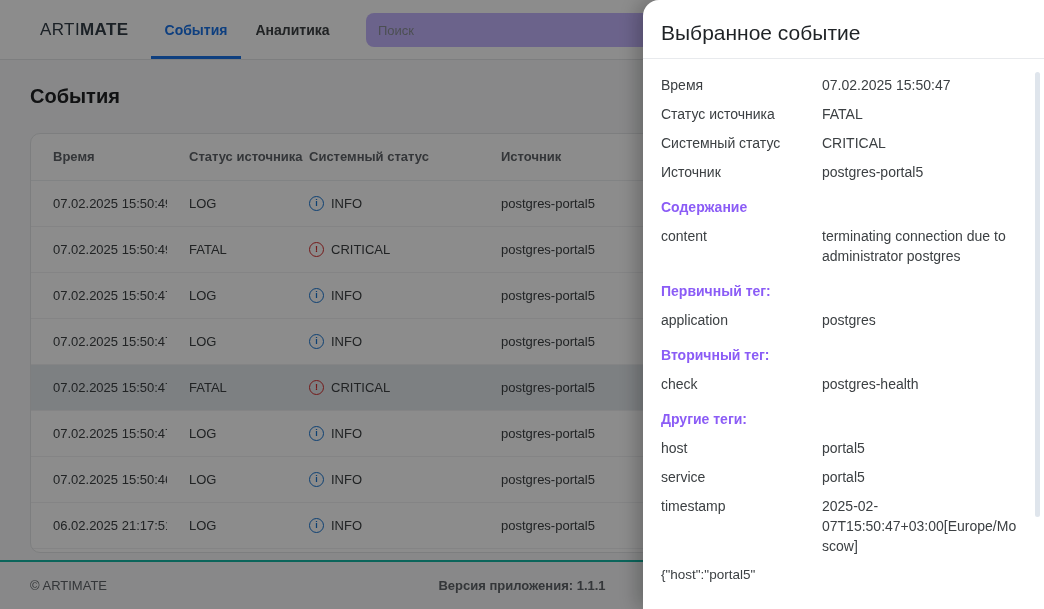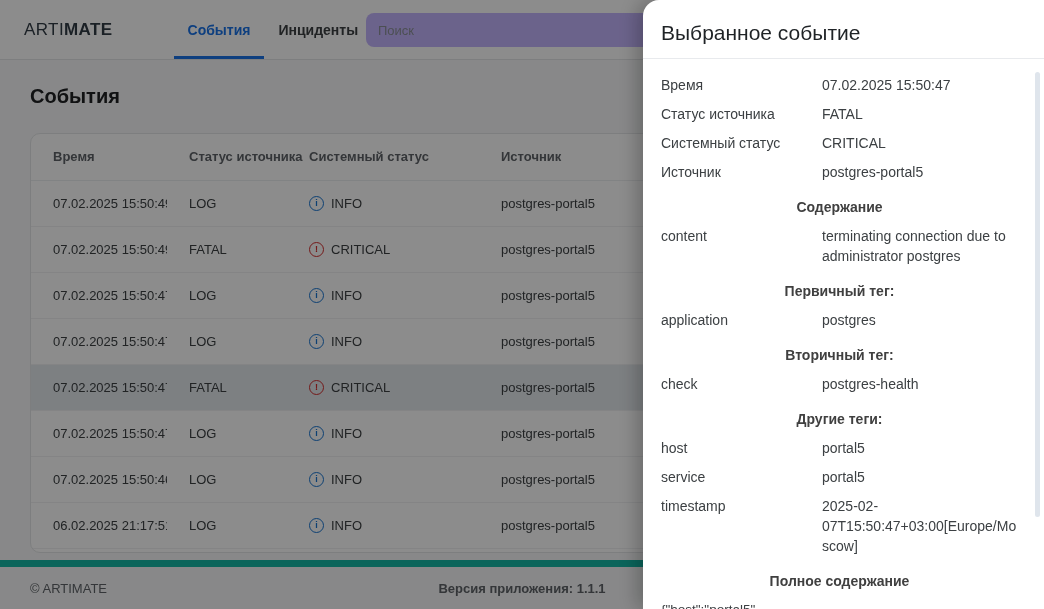--- a/index.html
+++ b/index.html
@@ -11,23 +11,22 @@
     color: #3c4043;
   }
 
   
   .topbar {
     height: 60px;
     background: #ffffff;
     border-bottom: 1px solid #e3e5e7;
     display: flex;
     align-items: stretch;
-    padding-left: 24px;
+    padding-left: 40px;
     position: relative;
-    gap: 39px;
   }
   .logo {
     align-self: center;
     font-size: 17px;
     letter-spacing: 0.4px;
     color: #323c46;
     margin-right: 22px;
     white-space: nowrap;
   }
   .logo b { font-weight: bold; }
@@ -107,21 +106,21 @@
     font-size: 9px;
     font-weight: bold;
     flex: 0 0 auto;
   }
   .sev-icon.info { color: var(--info, #1976d2); }
   .sev-icon.critical { color: var(--critical, #d32f2f); }
 
   
   .footer {
     height: 49px;
-    border-top: 7px solid #14b8a6;
+    border-top: 2px solid #14b8a6;
     display: flex;
     align-items: center;
     padding: 0 30px;
     position: relative;
     font-size: 13px;
     color: #5f6368;
   }
   .footer .version {
     position: absolute;
     left: 522px;
@@ -165,24 +164,23 @@
     flex: 1;
     font-size: 14px;
     color: #3c4043;
     line-height: 20px;
     overflow-wrap: break-word;
     min-width: 0;
   }
   .section-header {
     font-size: 14px;
     font-weight: bold;
-    color: #404040;
+    color: #8b5cf6;
     margin: 15px 0 9px 0;
     line-height: 20px;
-    text-align: center;
   }
   .raw-line { font-size: 13.5px; color: #3c4043; line-height: 19px; }
   .scroll-thumb {
     position: absolute;
     right: 4px; top: 72px;
     width: 5px; height: 445px;
     border-radius: 3px;
     background: #dfe5ec;
   }
 </style>
@@ -190,21 +188,20 @@
 <body>
 
 <div class="page">
 
   <header class="topbar">
     <div class="logo">
       <span>ARTI</span><b>MATE</b>
     </div>
     <nav class="tabs">
         <div class="tab active">События</div>
-        <div class="tab">Инциденты</div>
         <div class="tab">Аналитика</div>
       </nav>
     <input class="search" type="text" placeholder="Поиск" style="">
   </header>
 
   <main class="content">
     <h1 class="page-title">События</h1>
     <div class="card">
       <table>
         <colgroup>
@@ -372,17 +369,16 @@
         <span class="field-value">portal5</span>
       </div>
       <div class="field-row">
         <span class="field-label">service</span>
         <span class="field-value">portal5</span>
       </div>
       <div class="field-row">
         <span class="field-label">timestamp</span>
         <span class="field-value">2025-02-07T15:50:47+03:00[Europe/Moscow]</span>
       </div>
-      <div class="section-header">Полное содержание</div>
       <div class="raw-line">{"host":"portal5"</div>
     </div>
   <div class="scroll-thumb"></div>
 </aside>
 
 </body></html>

